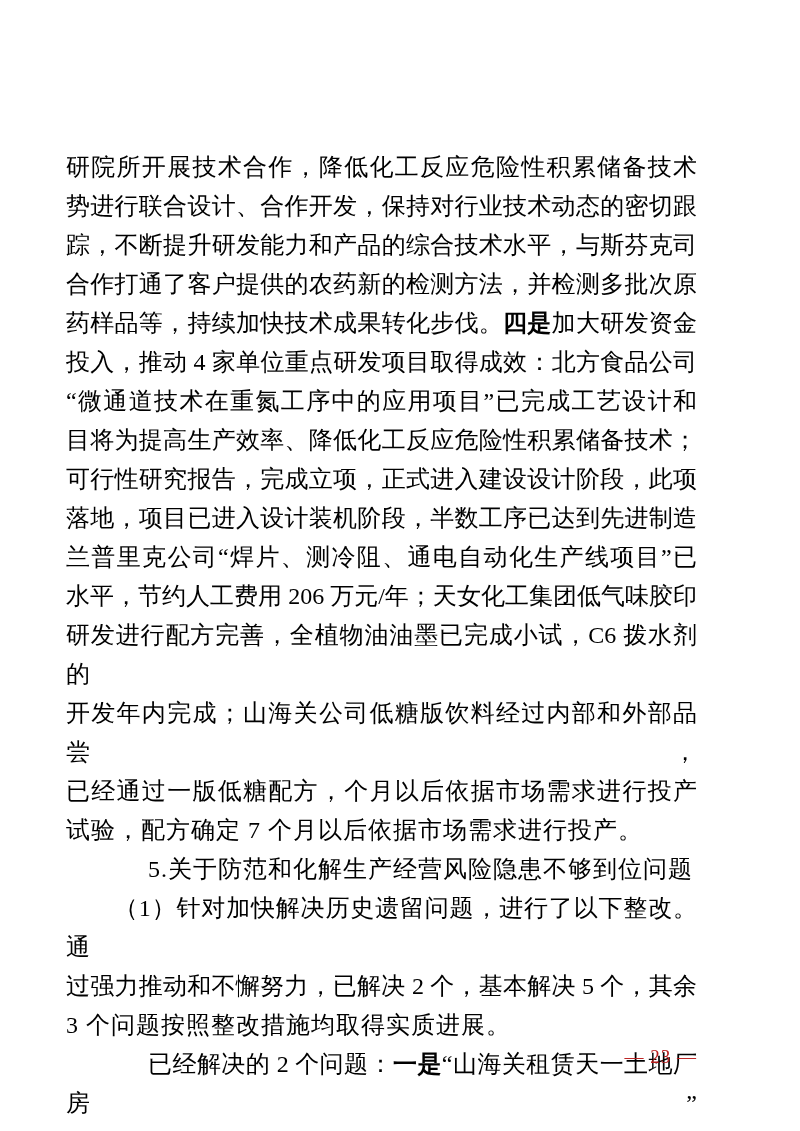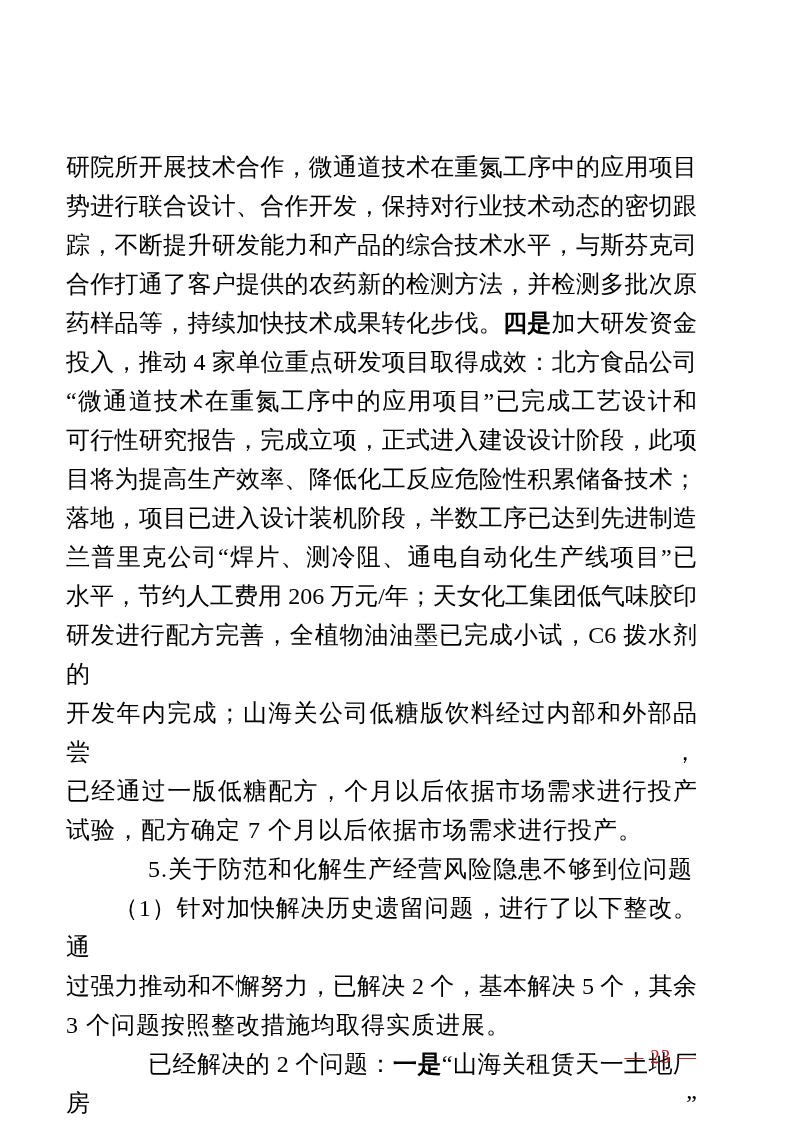--- a/index.html
+++ b/index.html
@@ -44,29 +44,29 @@
     font-size: 19px;
     letter-spacing: 1px;
     color: #b91c1c;
   }
 </style>
 </head>
 <body>
 
 <div class="doc-page">
   <div class="doc-body">
-      <div class="line justify"><span>研院所开展技术合作，微通道技术在重氮工序中的应用项目</span></div>
+      <div class="line justify"><span>研院所开展技术合作，降低化工反应危险性积累储备技术</span></div>
       <div class="line justify"><span>势进行联合设计、合作开发，保持对行业技术动态的密切跟</span></div>
       <div class="line justify"><span>踪，不断提升研发能力和产品的综合技术水平，与斯芬克司</span></div>
       <div class="line justify"><span>合作打通了客户提供的农药新的检测方法，并检测多批次原</span></div>
       <div class="line justify"><span>药样品等，持续加快技术成果转化步伐。</span><span class="bold">四是</span><span>加大研发资金</span></div>
       <div class="line justify"><span>投入，推动 4 家单位重点研发项目取得成效：北方食品公司</span></div>
       <div class="line justify"><span>“微通道技术在重氮工序中的应用项目”已完成工艺设计和</span></div>
+      <div class="line justify"><span>目将为提高生产效率、降低化工反应危险性积累储备技术；</span></div>
       <div class="line justify"><span>可行性研究报告，完成立项，正式进入建设设计阶段，此项</span></div>
-      <div class="line justify"><span>目将为提高生产效率、降低化工反应危险性积累储备技术；</span></div>
       <div class="line justify"><span>落地，项目已进入设计装机阶段，半数工序已达到先进制造</span></div>
       <div class="line justify"><span>兰普里克公司“焊片、测冷阻、通电自动化生产线项目”已</span></div>
       <div class="line justify"><span>水平，节约人工费用 206 万元/年；天女化工集团低气味胶印</span></div>
       <div class="line justify"><span>研发进行配方完善，全植物油油墨已完成小试，C6 拨水剂的</span></div>
       <div class="line justify"><span>开发年内完成；山海关公司低糖版饮料经过内部和外部品尝，</span></div>
       <div class="line justify"><span>已经通过一版低糖配方，个月以后依据市场需求进行投产</span></div>
       <div class="line"><span>试验，配方确定 7 个月以后依据市场需求进行投产。</span></div>
       <div class="line indent3"><span>5.关于防范和化解生产经营风险隐患不够到位问题</span></div>
       <div class="line justify indent2"><span>（1）针对加快解决历史遗留问题，进行了以下整改。通</span></div>
       <div class="line justify"><span>过强力推动和不懈努力，已解决 2 个，基本解决 5 个，其余</span></div>

